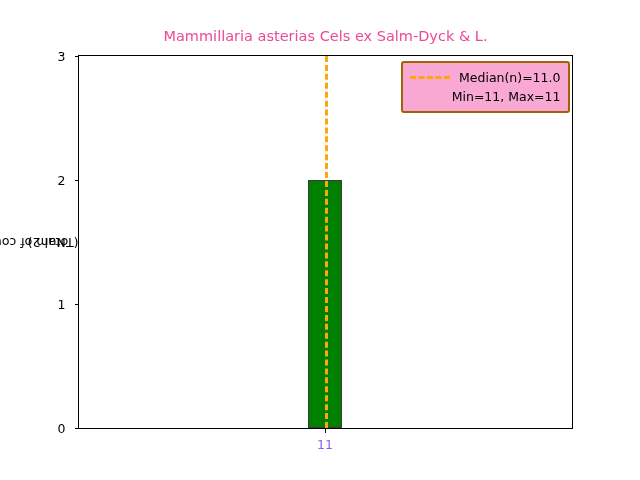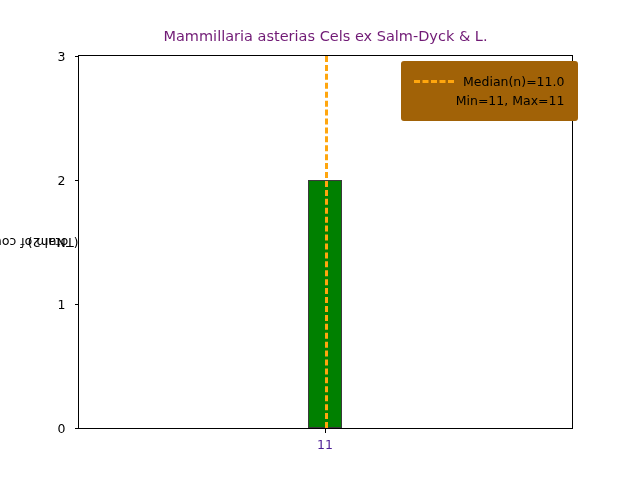--- a/index.html
+++ b/index.html
@@ -20,21 +20,21 @@
     background: #ffffff;
   }
   
   #chart-title {
     position: absolute;
     left: 78px;
     top: 28px;
     width: 495px;
     text-align: center;
     font-size: 14.5px;
-    color: #701a75;
+    color: #ec4899;
     white-space: nowrap;
   }
   
   #plot-area {
     position: absolute;
     left: 78px;
     top: 55px;
     width: 495px;
     height: 374px;
     border: 1.1px solid #000000;
@@ -89,21 +89,21 @@
     height: 4.5px;
     width: 0;
     border-left: 1.1px solid #000000;
   }
   .xtick-label {
     position: absolute;
     top: 100%;
     margin-top: 9px;
     transform: translateX(-50%);
     font-size: 12.5px;
-    color: #4c1d95;
+    color: #8b5cf6;
     white-space: nowrap;
   }
   
   #xlabel {
     position: absolute;
     left: 78px;
     top: 452px;
     width: 495px;
     text-align: center;
     font-size: 12.5px;
@@ -126,23 +126,23 @@
     font-size: 12.5px;
     color: #000000;
     text-align: center;
     line-height: 1.32;
   }
   
   #legend {
     position: absolute;
     left: 400px;
     top: 60px;
-    border: 6px solid #a16207;
+    border: 2px solid #a16207;
     border-radius: 3px;
-    background: #a16207;
+    background: #f9a8d4;
     padding: 5px 8px 5px 7px;
     box-sizing: border-box;
   }
   .legend-row {
     display: flex;
     align-items: center;
     height: 19px;
   }
   .legend-swatch {
     width: 40px;

